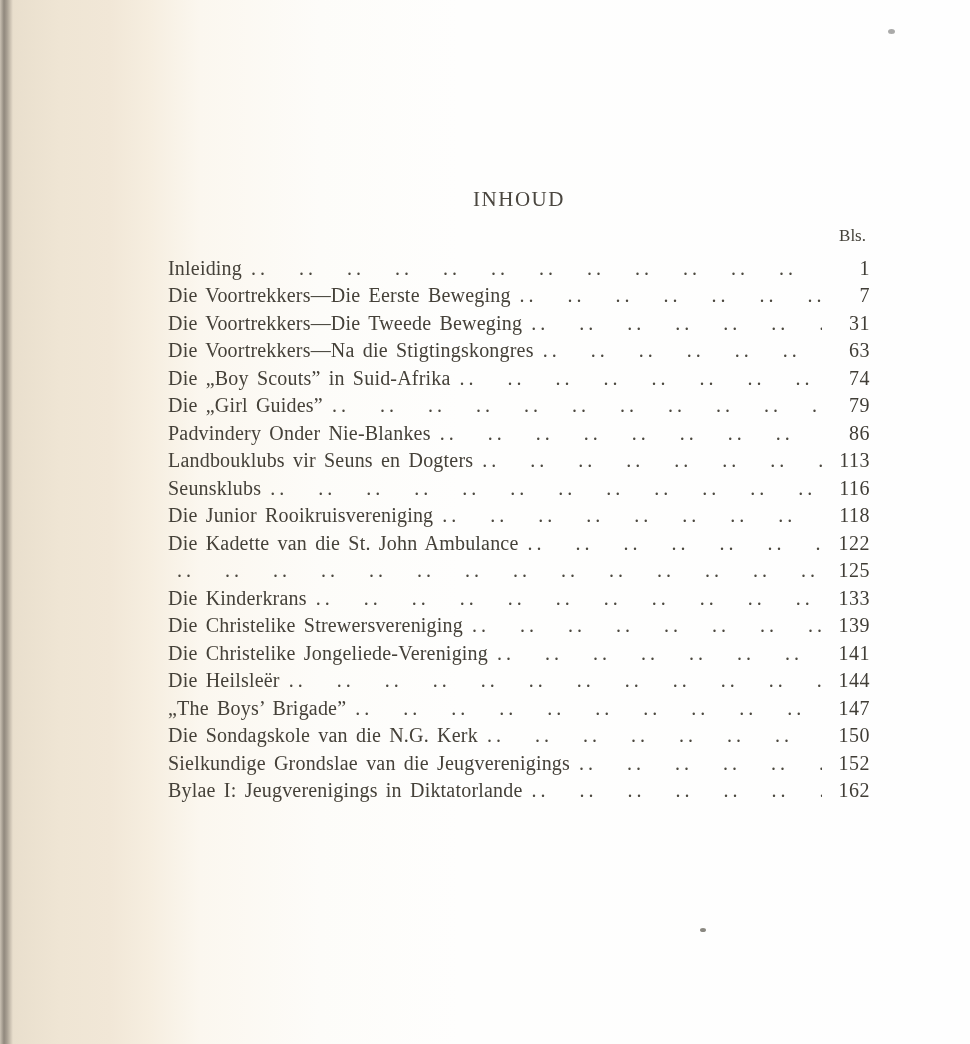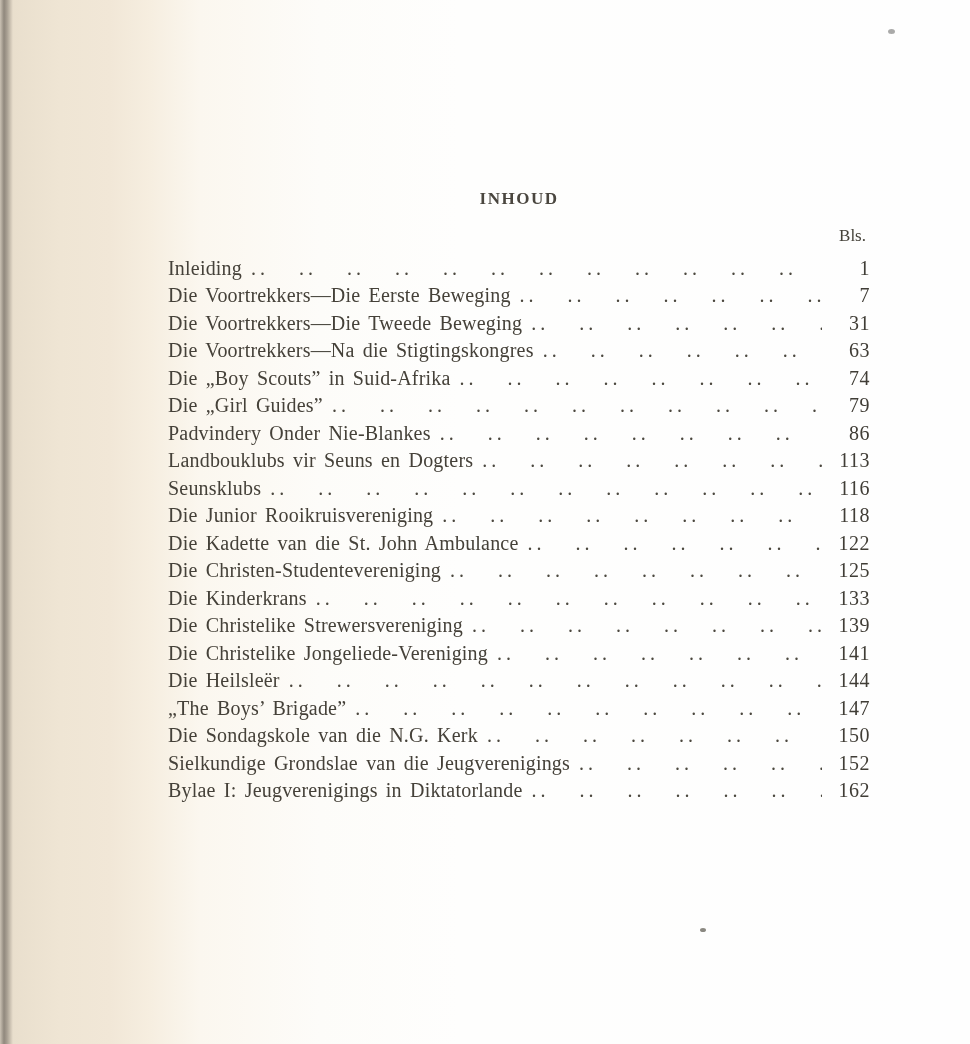--- a/index.html
+++ b/index.html
@@ -16,22 +16,22 @@
         #e9dfcd 13px, #efe5d4 60px, #f1e7d7 110px,
         #f6eee0 150px, #fbf7ef 200px, #fdfcf9 320px,
         #fefefd 460px, #fefefe 100%);
   }
   .content{
     position:absolute;left:168px;top:0;width:702px;
     color:#46433d;
   }
   .doc-title{
     margin:188px 0 16px 0;
-    font-size:17px;line-height:22px;
-    font-weight:bold;
+    font-size:21px;line-height:22px;
+    font-weight:normal;
     letter-spacing:1.5px;
     text-align:center;
     color:#4a463f;
   }
   .col-header{
     margin-top:14px;
     text-align:right;
     padding-right:4px;
     font-size:17px;line-height:19.5px;
     color:#454239;
@@ -126,21 +126,20 @@
           <span class="title">Die Junior Rooikruisvereniging</span>
           <span class="leader"></span>
           <span class="num">118</span>
         </div>
       <div class="row">
           <span class="title">Die Kadette van die St. John Ambulance</span>
           <span class="leader"></span>
           <span class="num">122</span>
         </div>
       <div class="row">
-          <span class="title">Die Christen-Studentevereniging</span>
           <span class="leader"></span>
           <span class="num">125</span>
         </div>
       <div class="row">
           <span class="title">Die Kinderkrans</span>
           <span class="leader"></span>
           <span class="num">133</span>
         </div>
       <div class="row">
           <span class="title">Die Christelike Strewersvereniging</span>

